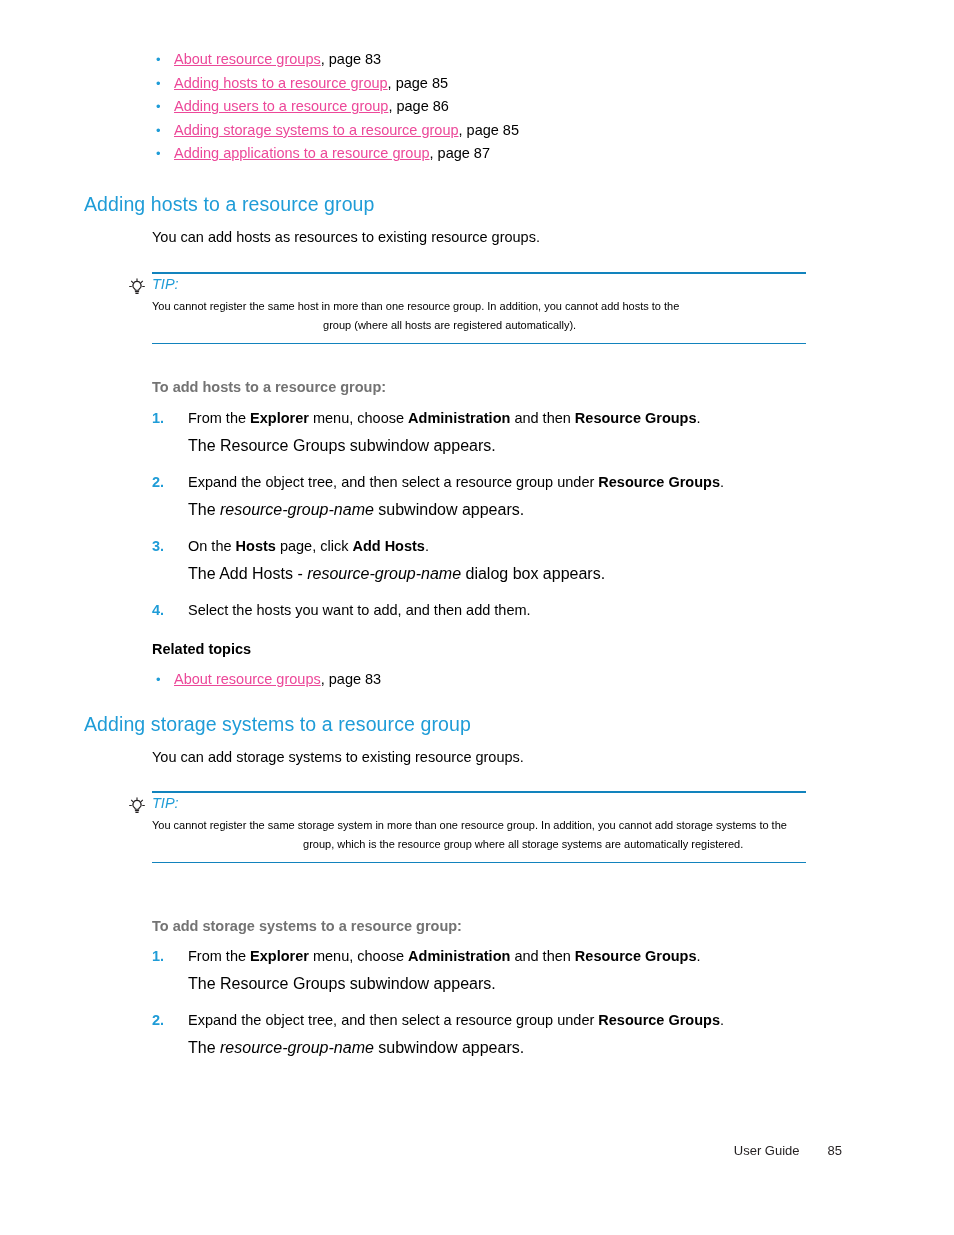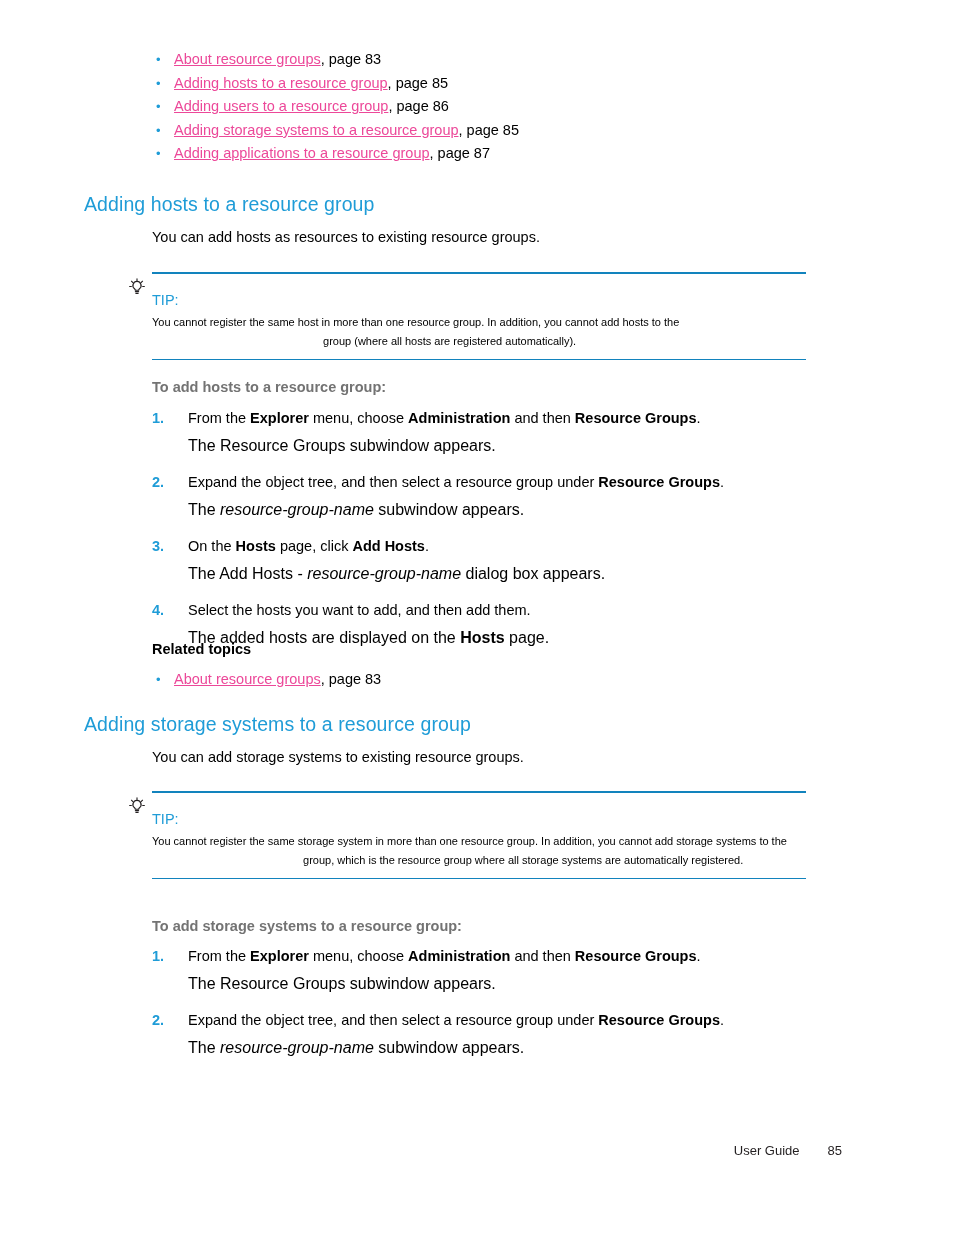--- a/index.html
+++ b/index.html
@@ -78,22 +78,23 @@
     left: 152px;
     width: 654px;
   }
   .note .rule {
     height: 1.6px;
     background: #1283bd;
     width: 100%;
   }
   .note .note-head {
     position: relative;
-    padding-top: 17px;
+    padding-top: 1px;
     height: 20px;
+    font-style: italic;
   }
   .note .note-label {
     color: #1f9cd7;
     font-size: 14.5px;
     line-height: 18px;
   }
   .bulb {
     position: absolute;
     left: -24px;
     top: 4px;
@@ -252,21 +253,20 @@
     <div class="step-result"><span>The </span><i>resource-group-name</i><span> subwindow appears.</span></div>
 
     <div class="step">
       <span class="num">3.</span><span>On the </span><b>Hosts</b><span> page, click </span><b>Add Hosts</b><span>.</span>
     </div>
     <div class="step-result"><span>The Add Hosts - </span><i>resource-group-name</i><span> dialog box appears.</span></div>
 
     <div class="step">
       <span class="num">4.</span><span>Select the hosts you want to add, and then add them.</span>
     </div>
-    <div class="step-result last"><span>The added hosts are displayed on the </span><b>Hosts</b><span> page.</span></div>
   </div>
 
   <div class="related-title" style="top:641px;">Related topics</div>
   <div class="related-list" style="top:668px;">
     <div class="toc-item">
       <span class="bullet">•</span>
       <span class="toc-text"><a class="link" href="#">About resource groups</a><span>, page 83</span></span>
     </div>
   </div>
 

